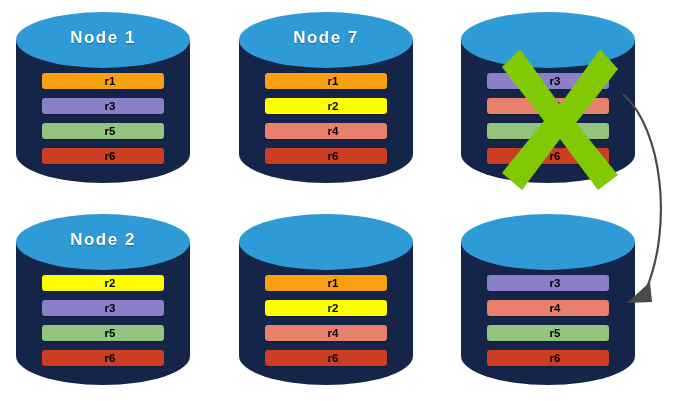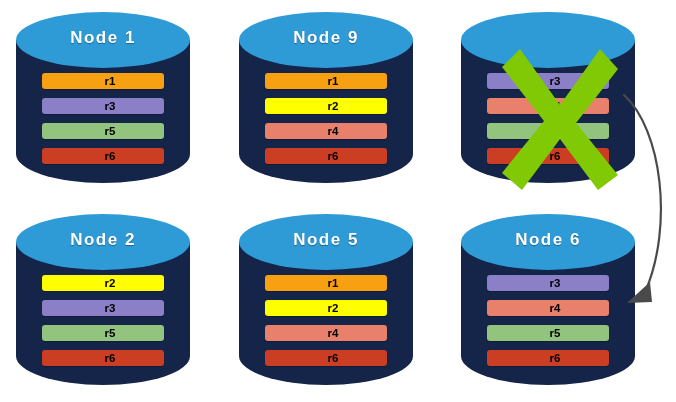--- a/index.html
+++ b/index.html
@@ -99,21 +99,21 @@
       <div class="record" style="background:#92C47D">r5</div>
       <div class="record" style="background:#CC3E24">r6</div>
     </div>
   </div>
 
   <div class="node" style="left:236px; top:9px;">
     <svg class="cyl-svg" viewBox="0 0 180 176">
       <path d="M3,31 L3,145 A87,29 0 0 0 177,145 L177,31 Z" fill="#15254A"></path>
       <ellipse cx="90" cy="31" rx="87" ry="28" fill="#2E9BD6"></ellipse>
     </svg>
-    <div class="node-title">Node 9</div>
+    <div class="node-title">Node 7</div>
     <div class="records">
       <div class="record" style="background:#F7A011">r1</div>
       <div class="record" style="background:#FFFF00">r2</div>
       <div class="record" style="background:#E8806B">r4</div>
       <div class="record" style="background:#CC3E24">r6</div>
     </div>
   </div>
 
   <div class="node" style="left:458px; top:9px;">
     <svg class="cyl-svg" viewBox="0 0 180 176">
@@ -143,35 +143,33 @@
       <div class="record" style="background:#92C47D">r5</div>
       <div class="record" style="background:#CC3E24">r6</div>
     </div>
   </div>
 
   <div class="node" style="left:236px; top:211px;">
     <svg class="cyl-svg" viewBox="0 0 180 176">
       <path d="M3,31 L3,145 A87,29 0 0 0 177,145 L177,31 Z" fill="#15254A"></path>
       <ellipse cx="90" cy="31" rx="87" ry="28" fill="#2E9BD6"></ellipse>
     </svg>
-    <div class="node-title">Node 5</div>
     <div class="records">
       <div class="record" style="background:#F7A011">r1</div>
       <div class="record" style="background:#FFFF00">r2</div>
       <div class="record" style="background:#E8806B">r4</div>
       <div class="record" style="background:#CC3E24">r6</div>
     </div>
   </div>
 
   <div class="node" style="left:458px; top:211px;">
     <svg class="cyl-svg" viewBox="0 0 180 176">
       <path d="M3,31 L3,145 A87,29 0 0 0 177,145 L177,31 Z" fill="#15254A"></path>
       <ellipse cx="90" cy="31" rx="87" ry="28" fill="#2E9BD6"></ellipse>
     </svg>
-    <div class="node-title">Node 6</div>
     <div class="records">
       <div class="record" style="background:#8B7FC7">r3</div>
       <div class="record" style="background:#E8806B">r4</div>
       <div class="record" style="background:#92C47D">r5</div>
       <div class="record" style="background:#CC3E24">r6</div>
     </div>
   </div>
 
   <svg class="arrow-layer" viewBox="0 0 676 402">
     <path d="M624,95 C662,130 673,225 646,290" fill="none" stroke="#4A4A4A" stroke-width="2.2" stroke-linecap="round"></path>

